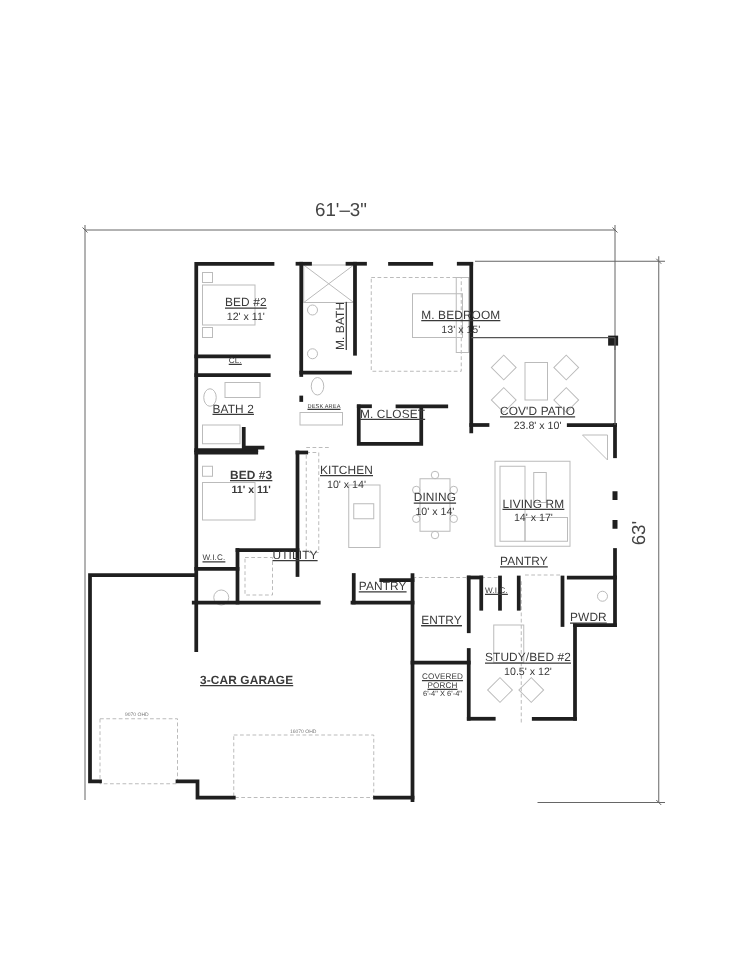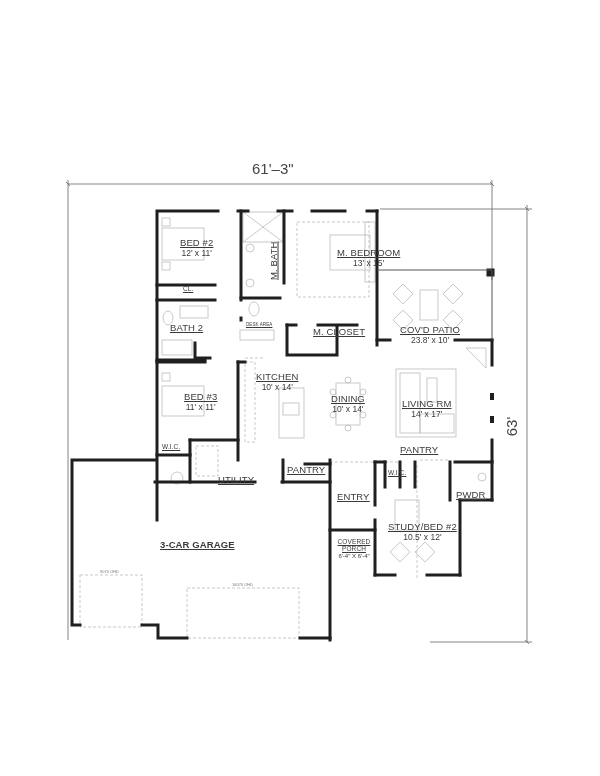--- a/index.html
+++ b/index.html
@@ -191,46 +191,46 @@
 </div>
 <div class="lbl sm" style="left:183px;top:286px;">
   <span class="name">CL.</span>
 </div>
 <div class="lbl" style="left:170px;top:323px;">
   <span class="name">BATH 2</span>
 </div>
 <div class="lbl" style="left:246px;top:323px;font-size:4.5px;">
   <span class="name" style="font-size:4.5px;">DESK AREA</span>
 </div>
-<div class="lbl" style="left:288px;top:327px;padding-left:25px;">
+<div class="lbl" style="left:288px;top:327px;">
   <span class="name">M. CLOSET</span>
 </div>
 <div class="lbl" style="left:256px;top:372px;">
   <span class="name">KITCHEN</span>
   <span class="dim">10' x 14'</span>
 </div>
 <div class="lbl" style="left:331px;top:394px;">
   <span class="name">DINING</span>
   <span class="dim">10' x 14'</span>
 </div>
 <div class="lbl" style="left:402px;top:399px;">
   <span class="name">LIVING RM</span>
   <span class="dim">14' x 17'</span>
 </div>
-<div class="lbl" style="left:184px;top:392px;">
+<div class="lbl" style="left:184px;top:376px;font-weight:bold;">
   <span class="name">BED #3</span>
   <span class="dim">11' x 11'</span>
 </div>
 <div class="lbl" style="left:400px;top:445px;">
   <span class="name">PANTRY</span>
 </div>
 <div class="lbl sm" style="left:162px;top:444px;">
   <span class="name">W.I.C.</span>
 </div>
-<div class="lbl" style="left:218px;top:475px;">
+<div class="lbl" style="left:218px;top:440px;">
   <span class="name">UTILITY</span>
 </div>
 <div class="lbl" style="left:287px;top:465px;">
   <span class="name">PANTRY</span>
 </div>
 <div class="lbl sm" style="left:388px;top:470px;">
   <span class="name">W.I.C.</span>
 </div>
 <div class="lbl" style="left:456px;top:490px;">
   <span class="name">PWDR</span>

